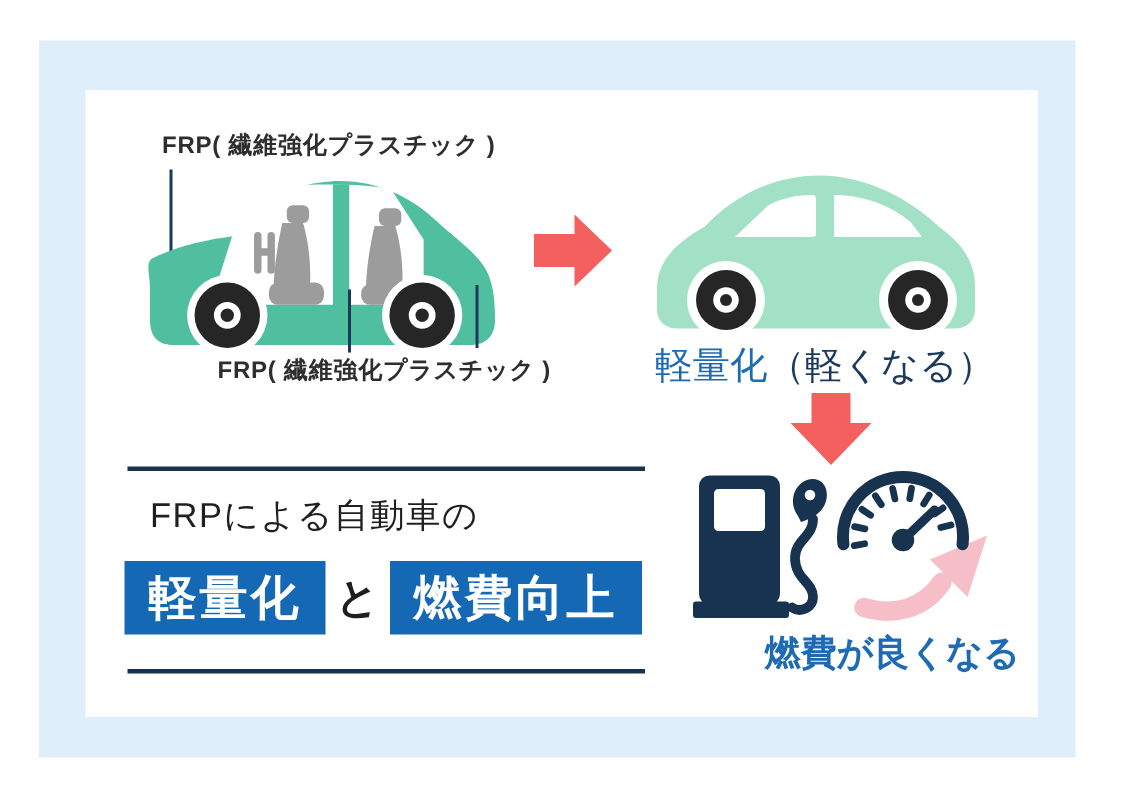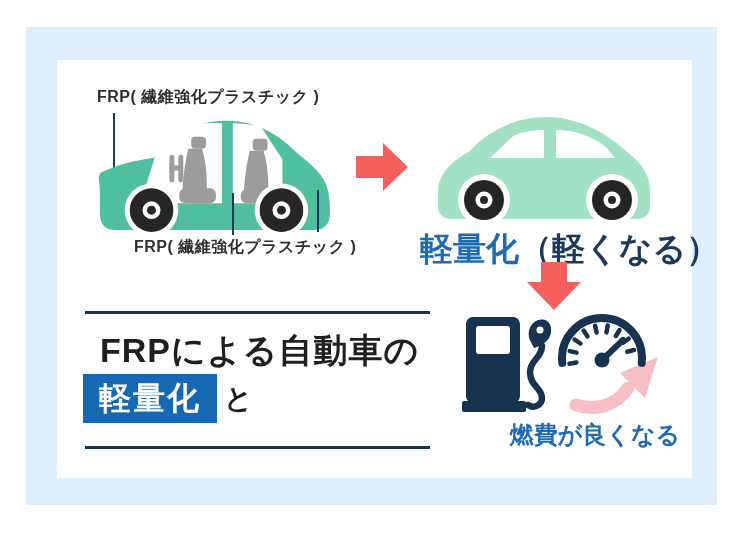--- a/index.html
+++ b/index.html
@@ -1,28 +1,28 @@
 <!DOCTYPE html>
 <html><head>
 <meta charset="utf-8">
 <style>
   html,body{margin:0;padding:0;background:#ffffff;}
   body{font-family:"Liberation Sans","DejaVu Sans",sans-serif;}
   #stage{position:relative;width:750px;height:535px;background:#ffffff;overflow:hidden;}
   .frame{position:absolute;left:26px;top:27px;width:691px;height:478px;background:#DFEEFB;}
   .card{position:absolute;left:57px;top:60px;width:635px;height:418px;background:#ffffff;}
   .abs{position:absolute;}
-  .frp-label{font-size:16px;font-weight:700;color:#2e2e2e;letter-spacing:.5px;white-space:nowrap;}
+  .frp-label{font-size:16px;font-weight:700;color:#2e2e2e;letter-spacing:.5px;white-space:nowrap;margin-left:11px;}
   .pointer{width:2px;background:#1B3A5B;}
-  .cap1{font-size:33px;font-weight:700;white-space:nowrap;text-align:center;}
+  .cap1{font-size:25px;font-weight:400;white-space:nowrap;text-align:center;}
   .cap1 .hl{color:#1E6BB4;}
   .cap1 .nt{color:#1B3A5B;}
   .cap2{font-size:24px;font-weight:700;color:#1E6BB4;white-space:nowrap;text-align:right;}
   .rule{height:3px;background:#16324E;}
-  .title1{font-size:34px;font-weight:700;color:#1F1F1F;letter-spacing:1px;white-space:nowrap;}
+  .title1{font-size:23px;font-weight:400;color:#1F1F1F;letter-spacing:1px;white-space:nowrap;}
   .titlerow{display:flex;align-items:center;gap:7px;}
   .bluebox{background:#1568B3;color:#ffffff;font-size:32px;font-weight:800;letter-spacing:2px;
            height:49px;display:flex;align-items:center;padding:0 16px;white-space:nowrap;}
   .conn{font-size:28px;font-weight:800;color:#1F1F1F;}
 </style>
 </head>
 <body>
 
 <div id="stage">
   <div class="frame"></div>
@@ -136,16 +136,17 @@
 
   <div class="abs cap2" style="left:430px;top:419px;width:250px;">燃費が良くなる</div>
 
   <div class="abs rule" style="left:85px;top:311px;width:345px;"></div>
 
   <div class="abs title1" style="left:100px;top:328px;">FRPによる自動車の</div>
 
   <div class="abs titlerow" style="left:83px;top:374px;">
     <div class="bluebox">軽量化</div>
     <div class="conn">と</div>
+    <div class="bluebox">燃費向上</div>
   </div>
 
   <div class="abs rule" style="left:85px;top:446px;width:345px;"></div>
 </div>
 
 </body></html>

